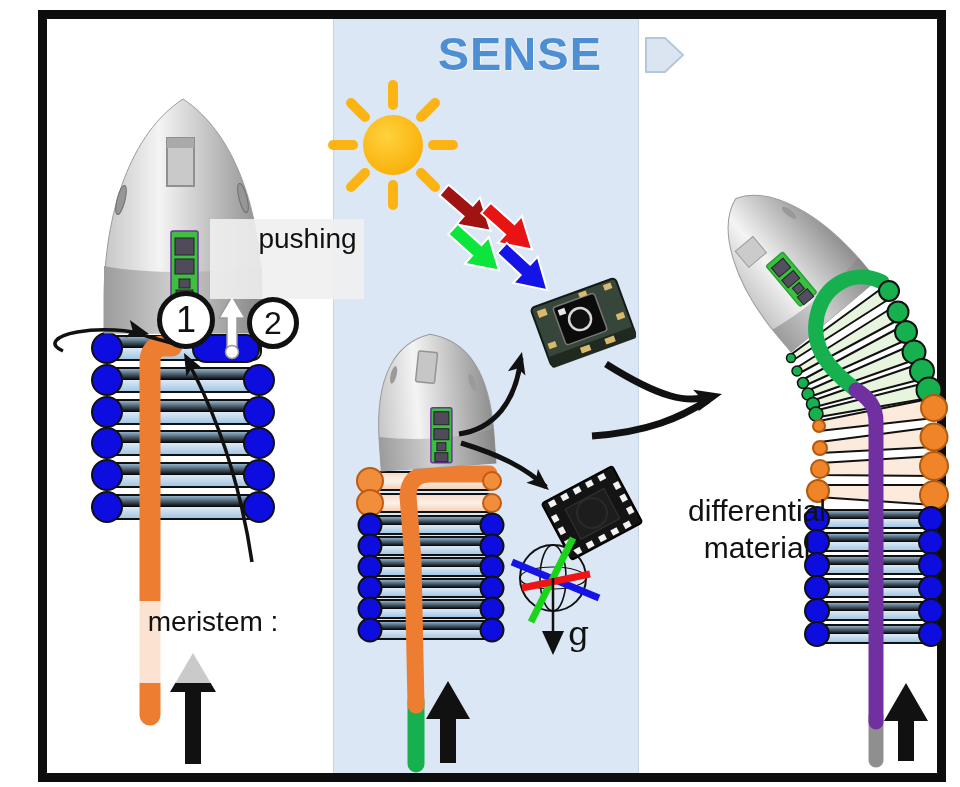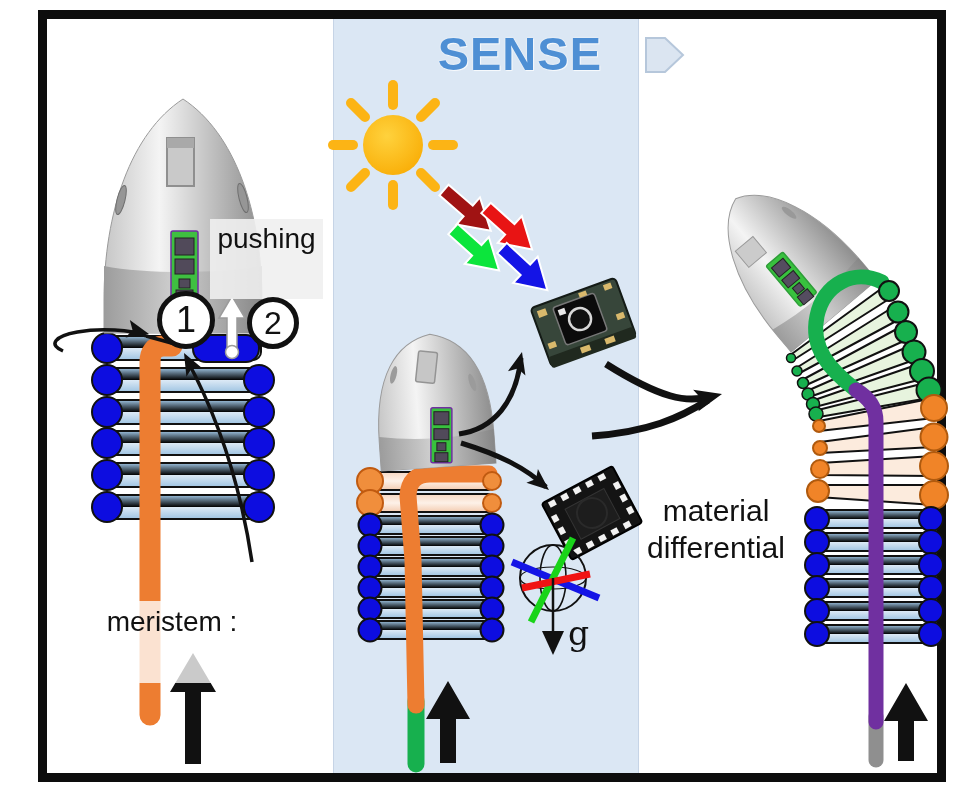--- a/index.html
+++ b/index.html
@@ -6,21 +6,21 @@
     --panel-blue:#dbe7f4; --title-blue:#4e8fd4; --ink:#141414;
   }
   html,body{margin:0;padding:0;background:#fff;}
   .canvas{position:relative;width:960px;height:787px;background:#fff;overflow:hidden;
           font-family:"Liberation Sans",sans-serif;color:var(--ink);}
   .frame{position:absolute;left:38px;top:10px;width:908px;height:772px;
          box-sizing:border-box;border:9px solid #0d0d0d;background:#fff;}
   .panel{position:absolute;left:333px;top:19px;width:304px;height:754px;
          background:var(--panel-blue);border-left:1px solid #c6d4e6;border-right:1px solid #c6d4e6;}
   svg.art{position:absolute;left:0;top:0;}
-  .lbl{position:absolute;text-align:center;line-height:36px;font-size:28px;color:#111;}
+  .lbl{position:absolute;text-align:center;line-height:36px;font-size:28px;color:#111;padding-left:41px;}
   .lbl .ln{display:block;}
   .title{position:absolute;font-weight:bold;font-size:47px;letter-spacing:1px;
          color:var(--title-blue);text-align:right;
          text-shadow:0 0 2px rgba(255,255,255,.95),1px 1px 0 rgba(255,255,255,.7);}
   .badge{position:absolute;box-sizing:border-box;border-radius:50%;border:5px solid #111;
          background:#fff;display:flex;align-items:center;justify-content:center;
          font-size:36px;font-weight:500;color:#111;z-index:6;}
   .box-gray{background:rgba(240,240,240,0.9);}
   .box-white62{background:rgba(255,255,255,0.62);}
   .box-white78{background:rgba(255,255,255,0.78);}
@@ -367,16 +367,16 @@
   <div class="badge" style="left:247px;top:297px;width:52px;height:52px;font-size:32px;">2</div>
 
 
   <div class="lbl box-white78 z5" style="left:60px;top:566px;width:224px;height:80px;line-height:38px;padding-top:2px;margin-top:35px;">
     <span class="ln">meristem :</span>
   </div>
 
   <div class="g-lbl" style="left:568px;top:614px;">g</div>
 
   <div class="lbl z5" style="left:616px;top:492px;width:200px;line-height:37px;font-size:30px;">
+    <span class="ln">differential</span>
     <span class="ln">material</span>
-    <span class="ln">differential</span>
   </div>
 </div>
 
 </body></html>

